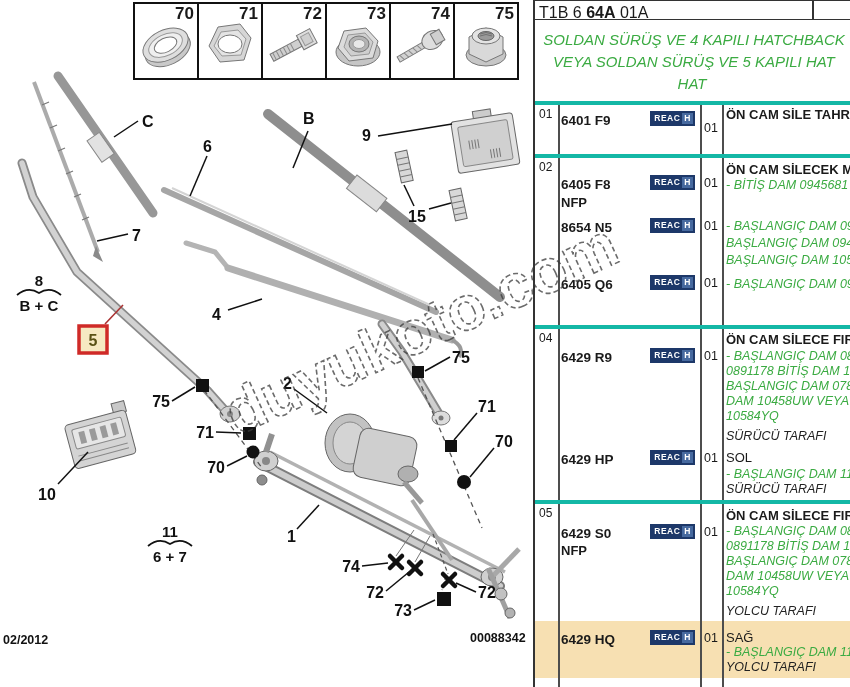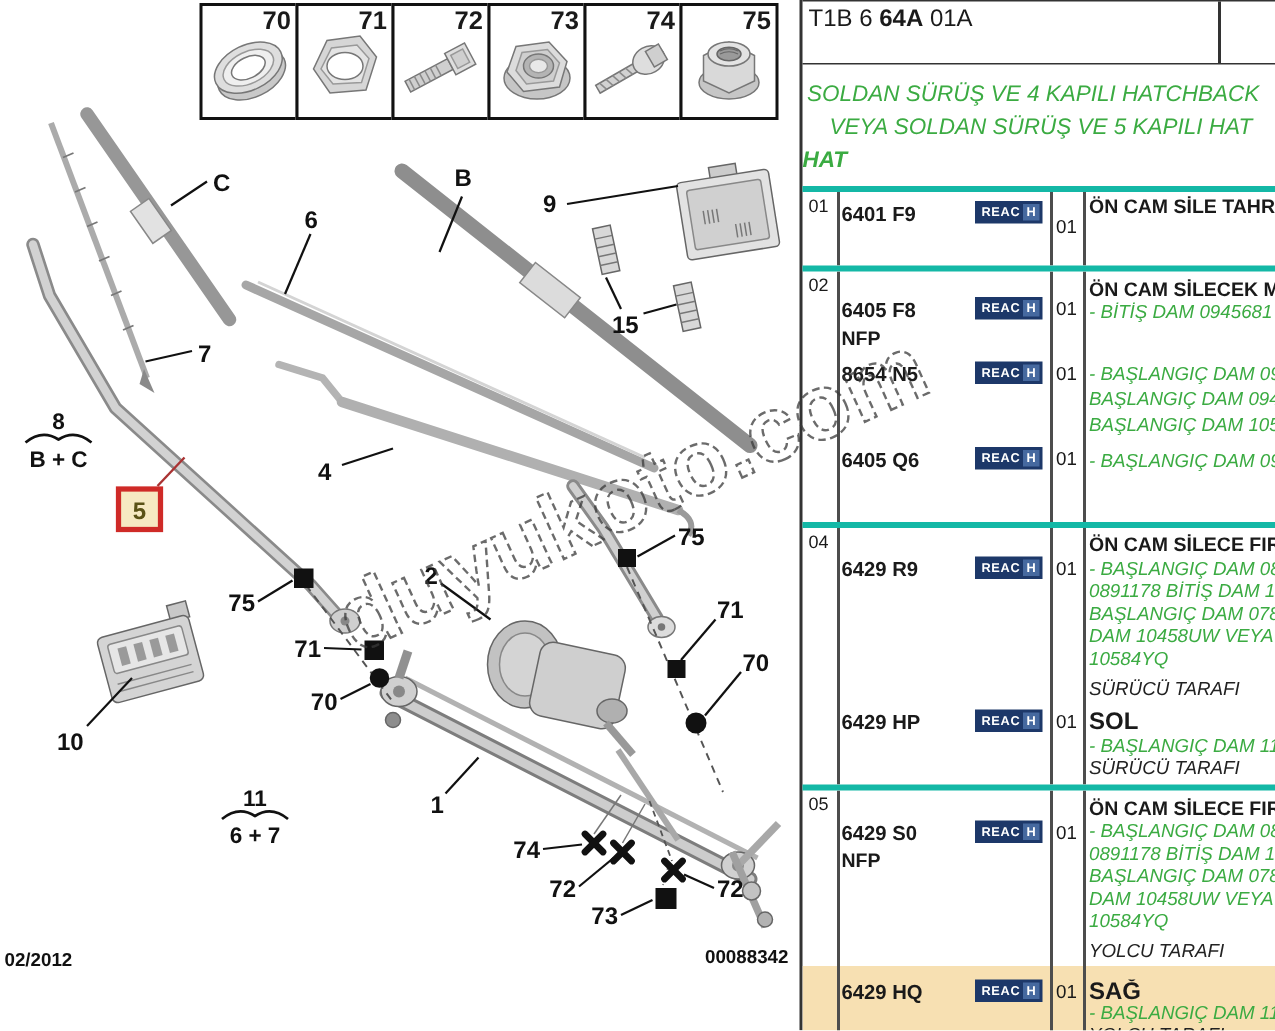--- a/index.html
+++ b/index.html
@@ -15,45 +15,45 @@
   .fcell svg{position:absolute;left:0;top:6px;width:62px;height:68px;}
   .art{position:absolute;left:0;top:0;}
   .lbl{font-family:"Liberation Sans",sans-serif;font-size:16px;font-weight:bold;fill:#111;}
   .frtxt{font-family:"Liberation Sans",sans-serif;font-size:15px;font-weight:bold;fill:#111;}
   .foot{font-family:"Liberation Sans",sans-serif;font-size:12.5px;font-weight:bold;fill:#111;}
   
   .watermark{position:absolute;left:0;top:0;z-index:30;pointer-events:none;}
   
   .panel{position:absolute;left:533px;top:0;width:317px;height:687px;z-index:10;
          border-left:2px solid #333;box-sizing:border-box;background:transparent;}
-  .titlerow{position:relative;height:43px;border-top:1.5px solid #333;border-bottom:1.5px solid #333;box-sizing:border-box;}
+  .titlerow{position:relative;height:20px;border-top:1.5px solid #333;border-bottom:1.5px solid #333;box-sizing:border-box;}
   .titlerow .tt{position:absolute;left:4px;top:3px;font-size:16px;white-space:nowrap;}
   .tt b{font-weight:bold;}
   .tdiv{position:absolute;left:277px;top:0;width:1.5px;height:100%;background:#333;}
   .subtitle{position:relative;height:81px;box-sizing:border-box;padding-top:9px;
             font-size:15px;font-style:italic;color:#3bab42;line-height:22px;white-space:nowrap;overflow:hidden;}
-  .subtitle .s0{padding-left:3px;}
+  .subtitle .s0{padding-left:3px;text-align:center;}
   .subtitle .s1{padding-left:18px;}
-  .subtitle .s2{text-align:left;padding-right:1px;font-weight:bold;}
+  .subtitle .s2{text-align:center;padding-right:1px;}
   .row{position:relative;border-top:4px solid #14b8a6;box-sizing:border-box;overflow:hidden;}
   .rno{position:absolute;left:4px;top:2px;font-size:12px;}
   .cl{position:absolute;top:0;bottom:0;width:1.5px;background:#4d4d4d;z-index:3;}
   .cl1{left:23px;}.cl2{left:165px;}.cl3{left:187px;}
   .pe{position:absolute;left:26px;width:134px;height:16px;z-index:2;}
   .ref{font-size:13.5px;font-weight:bold;white-space:nowrap;}
   .reach{position:absolute;right:0;top:0;display:inline-flex;align-items:center;background:#1d3869;
          color:#fff;font-size:8.5px;font-weight:bold;letter-spacing:.5px;padding:2px 2px 2px 4px;line-height:1;}
   .reach .h{background:#46699f;margin-left:2px;padding:1px 2px;}
   .nfp{position:absolute;left:26px;width:134px;font-size:13px;font-weight:bold;z-index:2;}
   .qty{position:absolute;left:165px;width:22px;text-align:center;font-size:12.5px;z-index:2;}
   .dt{position:absolute;left:191px;right:0;white-space:nowrap;overflow:hidden;z-index:2;}
   .dtitle{font-size:13px;font-weight:bold;}
   .green{font-size:12.5px;font-style:italic;color:#3bab42;}
   .ital{font-size:12.5px;font-style:italic;color:#222;}
-  .boldl{font-size:16px;font-weight:bold;}
+  .boldl{font-size:13px;font-weight:normal;}
   .hl{position:absolute;left:0;right:0;background:#f7e0b2;z-index:1;}
   .stub{height:7px;border-top:2px solid #4d4d4d;position:relative;box-sizing:border-box;}
 </style>
 </head>
 <body>
 
 <div class="page">
 
   <div class="diagram">
 

